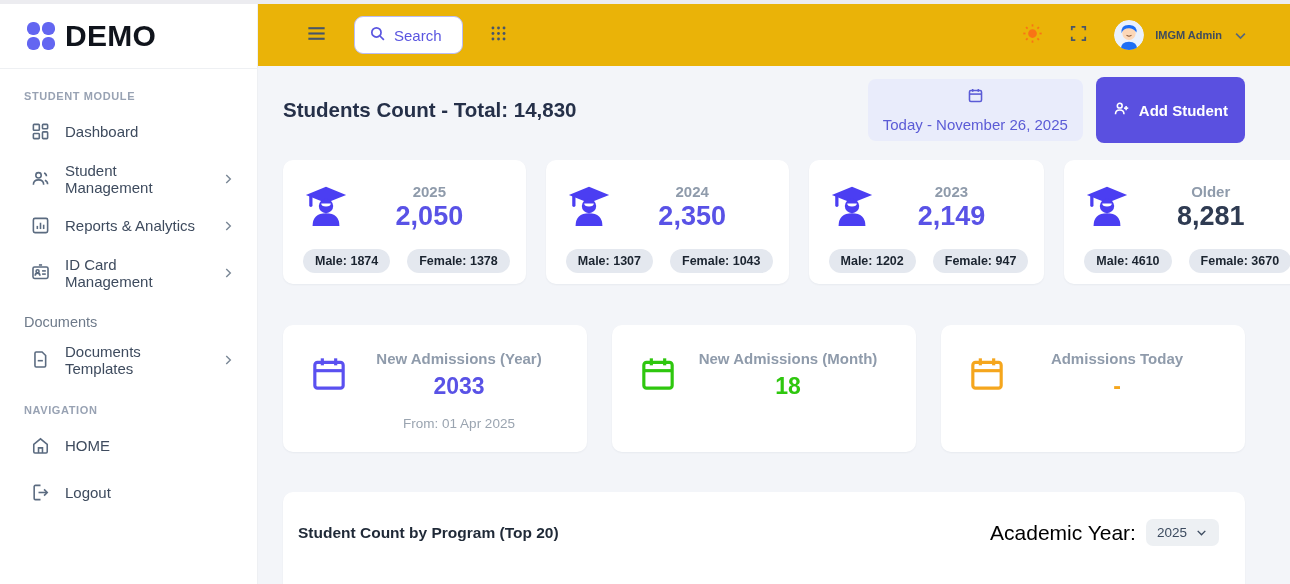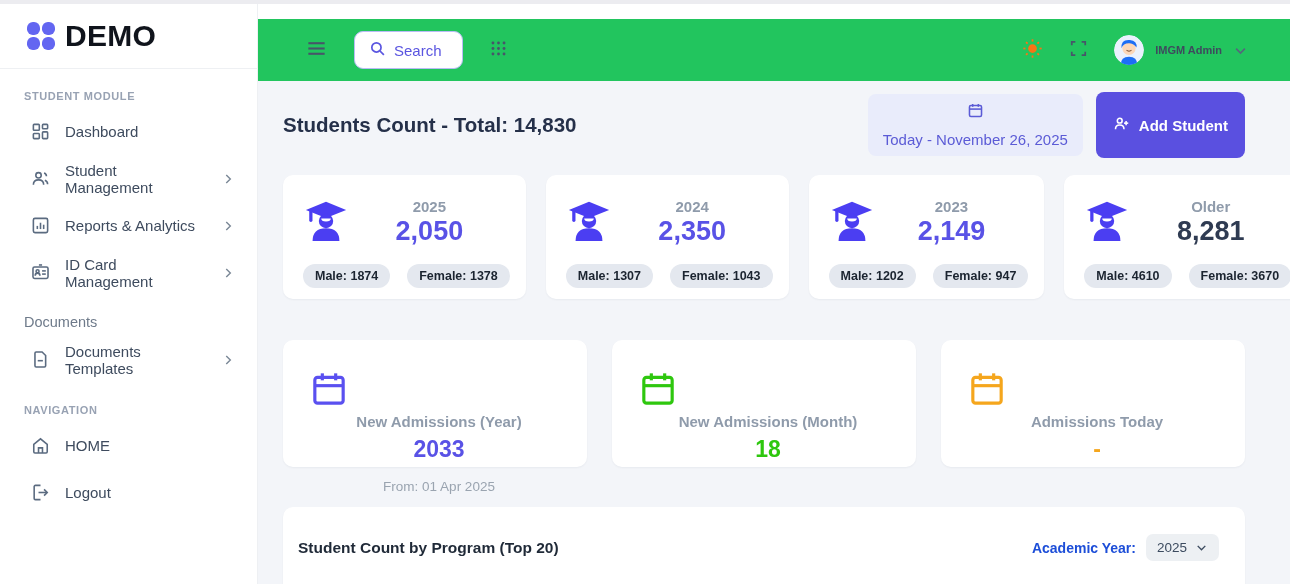--- a/index.html
+++ b/index.html
@@ -17,21 +17,21 @@
   .side-divider { height:1px; background:#eef0f3; }
   .section-label { margin:21px 0 6px 24px; font-size:11px; font-weight:700; letter-spacing:.6px; color:#98a2b3; }
   .section-label.sentence { font-size:14.5px; font-weight:400; color:#6e7a8a; letter-spacing:0; margin-top:18px; }
   .side-item { display:flex; align-items:center; gap:15px; height:47px; padding:0 22px 0 31px; color:#3e4b5e; font-size:15px; font-weight:500; cursor:pointer; }
   .side-item .sicon { display:flex; color:#5b6b80; }
   .side-item .chev { margin-left:auto; display:flex; color:#7a8796; }
   .side-item svg { display:block; }
 
   
   .main { position:absolute; left:258px; top:4px; right:0; bottom:0; display:flex; flex-direction:column; }
-  .topbar { height:62px; background:#22c55e; display:flex; align-items:center; padding:0 42px 0 47px; flex:0 0 auto;margin-top:15px; }
+  .topbar { height:62px; background:#eab308; display:flex; align-items:center; padding:0 42px 0 47px; flex:0 0 auto; }
   .tb-left { display:flex; align-items:center; gap:26px; }
   .icon-btn { display:flex; align-items:center; justify-content:center; cursor:pointer; background:none; border:none; color:#475569; }
   .search-btn { display:flex; align-items:center; gap:8px; border:1px solid #b9bcf6; border-radius:9px; background:#fff; padding:8px 20px 8px 14px; color:#5a55e0; font-size:15px; cursor:pointer; }
   .tb-right { margin-left:auto; display:flex; align-items:center; gap:26px; }
   .sun { color:#f97316; }
   .user-menu { display:flex; align-items:center; gap:11px; cursor:pointer; }
   .avatar { width:30px; height:30px; border-radius:50%; overflow:hidden; display:block; }
   .user-name { font-size:11px; font-weight:700; color:#3e4b5e; }
   .user-menu .chev { color:#55677d; display:flex; }
 
@@ -50,39 +50,39 @@
   .grad-icon { color:#4b3ef2; flex:0 0 auto; }
   .stat-nums { flex:1; text-align:center; }
   .stat-year { font-size:15px; font-weight:700; color:#8f9bab; }
   .stat-count { font-size:27px; font-weight:800; color:#5952e6; margin-top:1px; }
   .stat-count.dark { color:#2f3b52; }
   .stat-pills { display:flex; gap:17px; margin-top:17px; }
   .pill { background:#e4e8ef; color:#1b2430; font-size:12.5px; font-weight:700; border-radius:12px; padding:5px 12px; white-space:nowrap; }
 
   
   .adm-grid { display:grid; grid-template-columns:repeat(3,1fr); gap:25px; margin-top:41px; }
-  .adm-card { background:#fff; border-radius:10px; height:127px; padding:25px 18px 0 26px; display:flex; box-shadow:0 1px 2px rgba(25,35,60,.05);flex-direction:column; }
+  .adm-card { background:#fff; border-radius:10px; height:127px; padding:25px 18px 0 26px; display:flex; box-shadow:0 1px 2px rgba(25,35,60,.05); }
   .adm-icon { flex:0 0 auto; margin-top:4px; }
   .adm-icon.purple { color:#5a50f0; }
   .adm-icon.green  { color:#2ec70e; }
   .adm-icon.orange { color:#f5a61d; }
   .adm-body { flex:1; text-align:center; }
   .adm-title { font-size:15px; font-weight:700; color:#8f9bab; }
   .adm-value { font-size:23px; font-weight:800; margin-top:6px; }
   .adm-value.purple { color:#5952e6; }
   .adm-value.green  { color:#2ec70e; }
   .adm-value.orange { color:#f5a61d; }
   .adm-note { font-size:13.5px; color:#9aa4b0; margin-top:16px; min-height:16px; }
 
   
   .chart-card { background:#fff; border-radius:10px; margin-top:40px; height:230px; padding:27px 26px 0 15px; box-shadow:0 1px 2px rgba(25,35,60,.05); }
   .chart-head { display:flex; align-items:center; }
   .chart-title { font-size:15.5px; font-weight:800; color:#1f2937; }
   .chart-controls { margin-left:auto; display:flex; align-items:center; gap:10px; }
-  .ay-label { font-size:14px; font-weight:700; color:#1d4ed8; }
+  .ay-label { font-size:21px; font-weight:400; color:#000000; }
   .ay-select { display:flex; align-items:center; gap:8px; background:#edf0f3; border:none; border-radius:7px; padding:6px 11px; font-size:13.5px; color:#3c4b5f; cursor:pointer; }
   .ay-select .chev { display:flex; color:#3c4b5f; }
   .plot { position:relative; margin:52px 0 0 50px; height:120px; }
   .gridline { position:absolute; left:0; right:0; top:0; height:1px; background:#e2e2e2; }
   .tick-label { position:absolute; left:-36px; top:-7px; font-size:11.5px; color:#555e6b; }
   .bar { position:absolute; width:24px; height:300px; background:#2196f3; }
   .bar.b0 { left:13px; }
   .bar.b1 { left:57px; }
 </style>
 </head>

